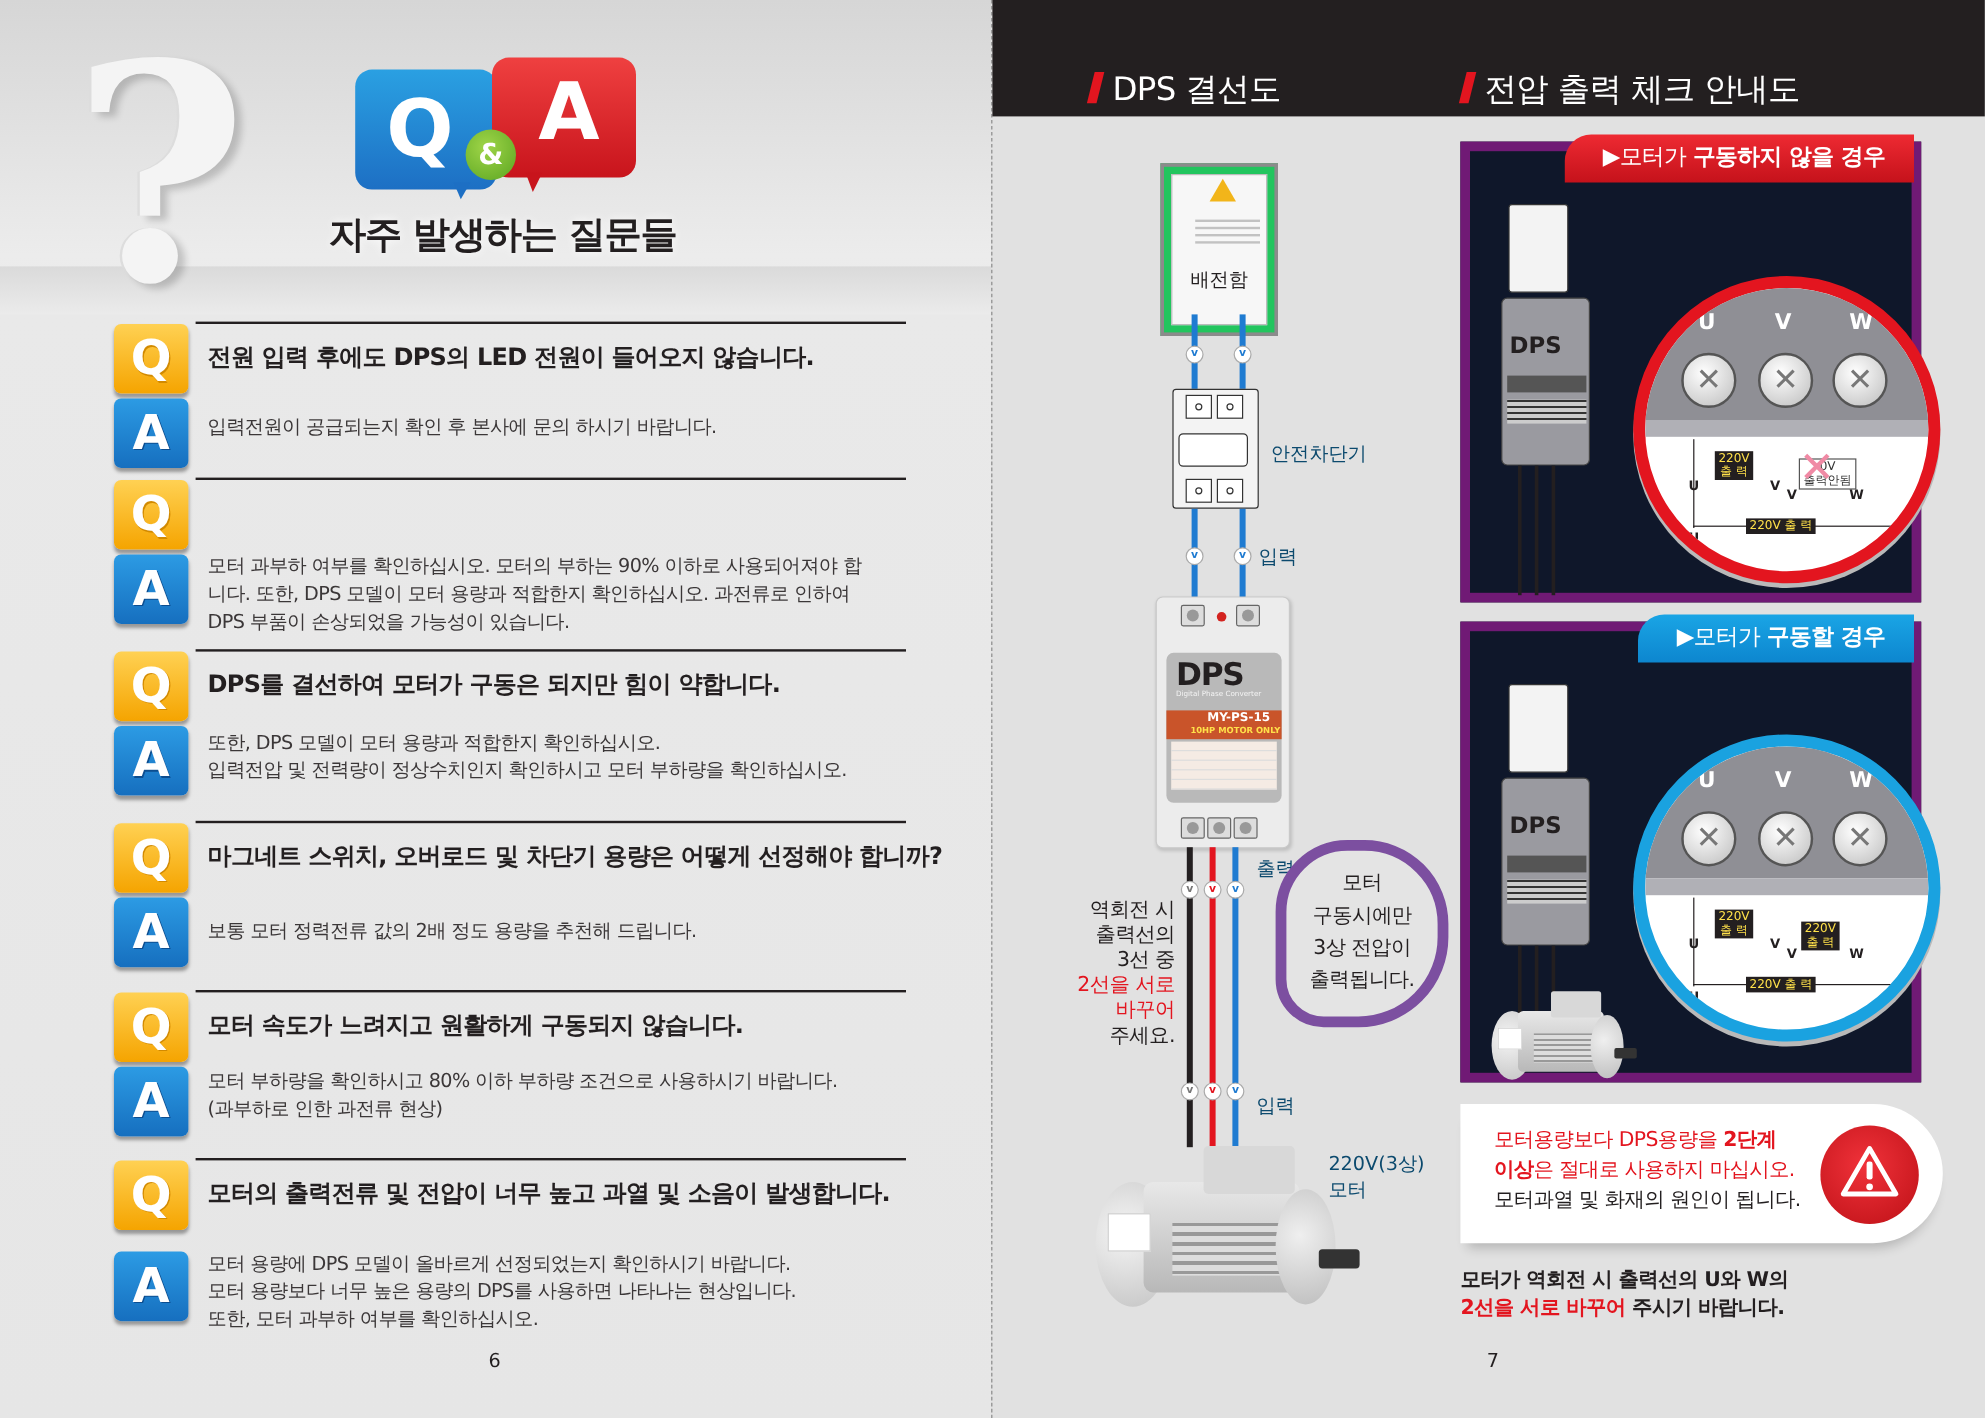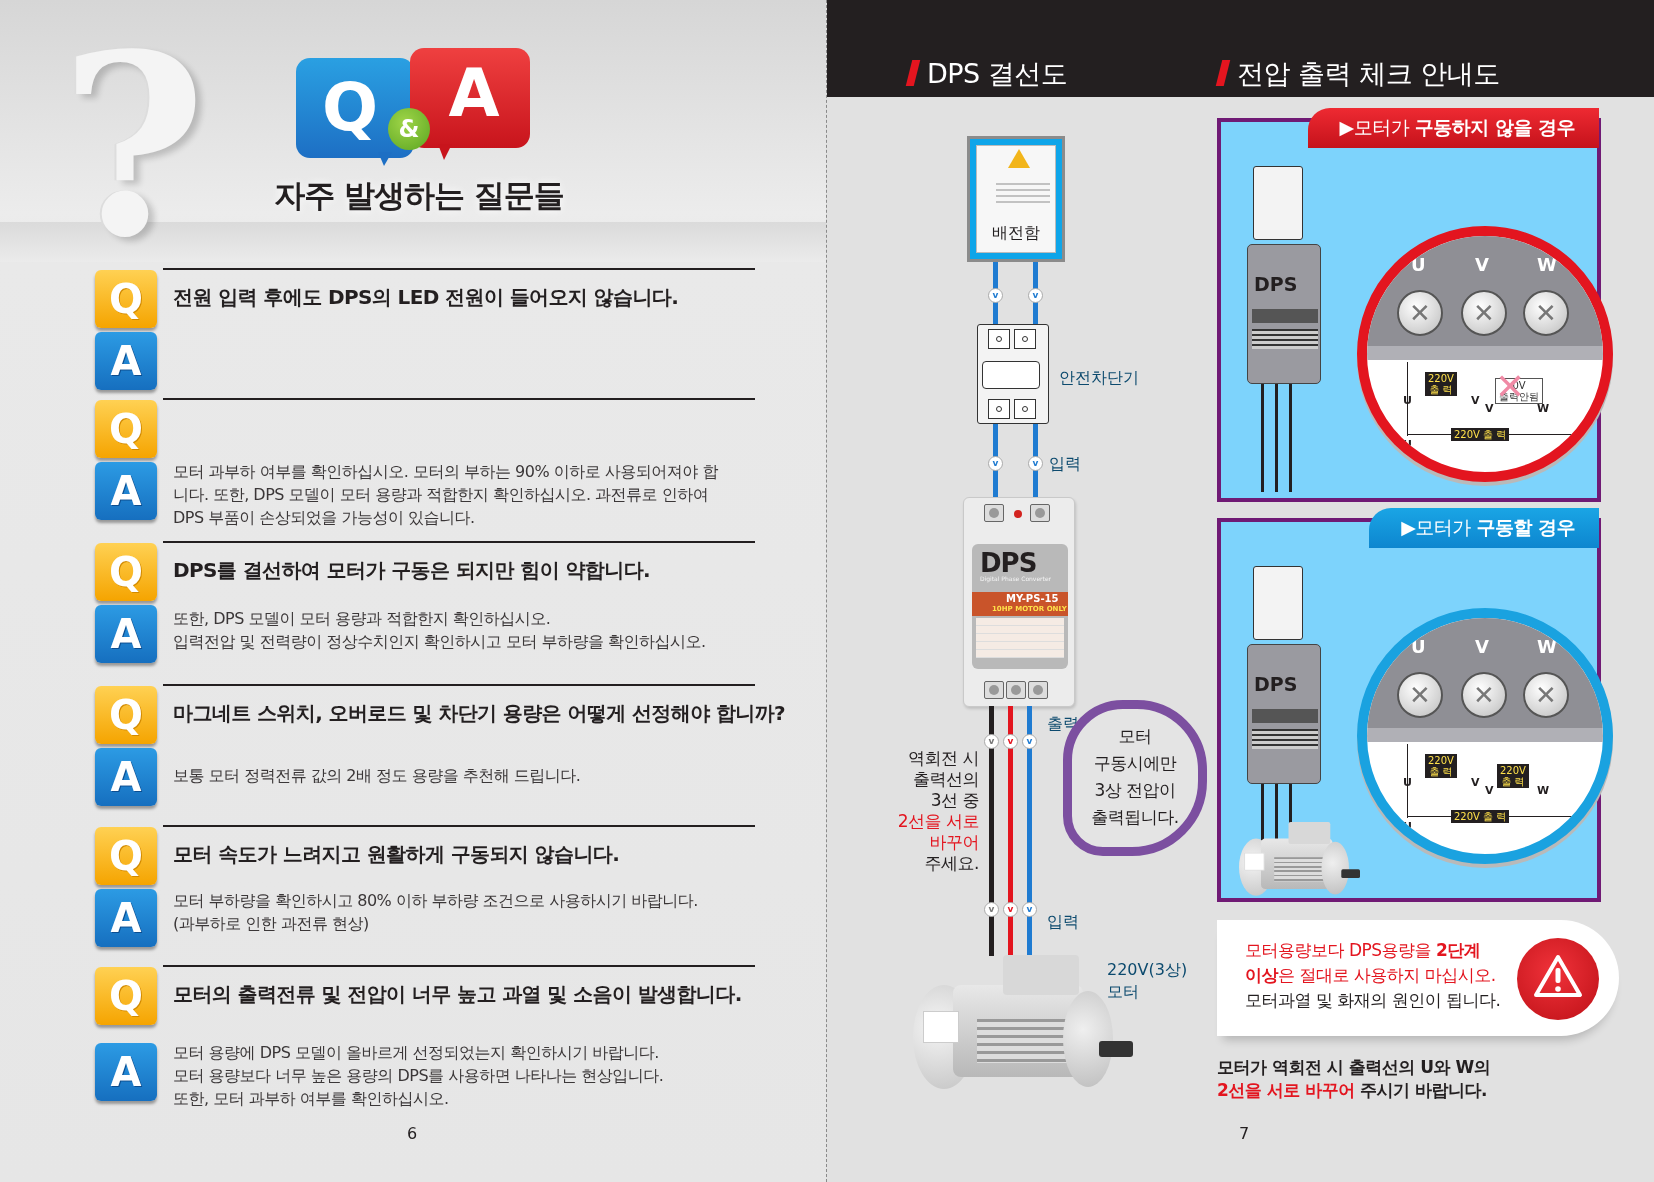--- a/index.html
+++ b/index.html
@@ -66,22 +66,22 @@
 
   
   .wire { position:absolute; width:5px; }
   .w-blue { background:#1f7bd1; }
   .w-red { background:#e3151f; }
   .w-black { background:#231f20; }
   .vmark { position:absolute; width:15px; height:15px; border-radius:50%; background:#fff;
     border:1px solid #aaa; font-size:9px; line-height:13px; text-align:center; font-weight:bold; }
   .vb { color:#1f7bd1; } .vr { color:#e3151f; } .vk { color:#777; }
 
-  .dist-box { position:absolute; left:140px; top:136px; width:98px; height:126px; border:3px solid #8b8b8b;
-    background:#0ea5e9; }
+  .dist-box { position:absolute; left:140px; top:136px; width:98px; height:144px; border:3px solid #8b8b8b;
+    background:#22c55e; }
   .dist-box .inner { position:absolute; inset:6px; border:1px solid #bbb; background:#f7f7f7; }
   .dist-box .warn { position:absolute; left:38px; top:10px; width:0; height:0;
     border-left:11px solid transparent; border-right:11px solid transparent; border-bottom:19px solid #f2b51a; }
   .dist-box .vent { position:absolute; left:26px; height:2px; width:54px; background:#c2c2c2; }
   .dist-box .lbl { position:absolute; left:0; right:0; top:84px; text-align:center; font-size:16px; }
 
   .breaker { position:absolute; width:72px; height:100px; background:#f3f3f3; border:1.5px solid #333; border-radius:3px; }
   .breaker .cell { position:absolute; width:22px; height:20px; border:1px solid #333; background:#fff; }
   .breaker .dot { position:absolute; width:6px; height:6px; border:1px solid #333; border-radius:50%; left:7px; top:6px; }
   .breaker .lever { position:absolute; left:4px; top:36px; width:58px; height:28px; border:1.5px solid #333; border-radius:4px; background:#fff; }
@@ -110,21 +110,21 @@
   .motor { position:absolute; left:86px; top:955px; width:200px; height:140px; }
   .motor .body { position:absolute; left:40px; top:30px; width:130px; height:92px; background:linear-gradient(180deg,#e8e8e8,#b8b8b8); border-radius:8px; }
   .motor .end { position:absolute; left:0; top:30px; width:62px; height:104px; border-radius:50%; background:radial-gradient(circle at 40% 40%,#f5f5f5,#c4c4c4); }
   .motor .end2 { position:absolute; left:150px; top:36px; width:50px; height:96px; border-radius:50%; background:radial-gradient(circle at 40% 40%,#efefef,#bdbdbd); }
   .motor .box { position:absolute; left:90px; top:0; width:76px; height:40px; background:#d8d8d8; border-radius:4px; }
   .motor .shaft { position:absolute; left:186px; top:86px; width:34px; height:16px; background:#333; border-radius:3px; }
   .motor .fins { position:absolute; left:64px; top:64px; width:90px; height:44px; background:repeating-linear-gradient(180deg,#999 0 3px,#ddd 3px 8px); }
   .motor .label { position:absolute; left:10px; top:56px; width:36px; height:32px; background:#fff; border:1px solid #ccc; }
 
   
-  .check-panel { position:absolute; left:390px; width:384px; background:#7dd3fc; border:4px solid #701a75; }
+  .check-panel { position:absolute; left:390px; width:384px; background:#0f172a; border:8px solid #701a75; }
   .panel-tab { position:absolute; right:-2px; top:-14px; height:40px; padding:0 24px 0 32px; color:#fff; font-size:19px;
     line-height:38px; white-space:nowrap; letter-spacing:-0.5px; border-radius: 22px 0 0 0; }
   .panel-tab b { font-weight:bold; }
   .tab-red { background: linear-gradient(180deg,#ee2a32,#c5121b); }
   .tab-blue { background: linear-gradient(180deg,#1aa5e5,#0d86cf); }
   .mini-breaker { position:absolute; left:32px; top:44px; width:50px; height:74px; background:#f3f3f3; border:1.5px solid #333; border-radius:3px; }
   .mini-dps { position:absolute; left:26px; top:122px; width:74px; height:140px; background:#9a9aa0; border:1.5px solid #444; border-radius:5px; }
   .mini-dps .logo { position:absolute; left:6px; top:28px; font-size:19px; font-weight:bold; color:#231f20; }
   .mini-dps .band { position:absolute; left:4px; top:64px; width:66px; height:14px; background:#555; }
   .mini-dps .stripes { position:absolute; left:4px; top:84px; width:66px; height:20px; background:repeating-linear-gradient(180deg,#333 0 2px,#ccc 2px 5px); }
@@ -171,20 +171,23 @@
 
   <div class="faq-list">
 
     <div class="faq-item" style="height:130px;">
       <div class="faq-q-row">
         <div class="badge badge-q">Q</div>
         <div class="q-text">전원 입력 후에도 DPS의 LED 전원이 들어오지 않습니다.</div>
       </div>
       <div class="faq-a-row">
         <div class="badge badge-a">A</div>
+        <div class="a-text" style="top:12px;">
+          <span>입력전원이 공급되는지 확인 후 본사에 문의 하시기 바랍니다.</span>
+        </div>
       </div>
     </div>
 
     <div class="faq-item" style="height:143px;">
       <div class="faq-q-row">
         <div class="badge badge-q">Q</div>
       </div>
       <div class="faq-a-row">
         <div class="badge badge-a">A</div>
         <div class="a-text" style="top:-2px;">

